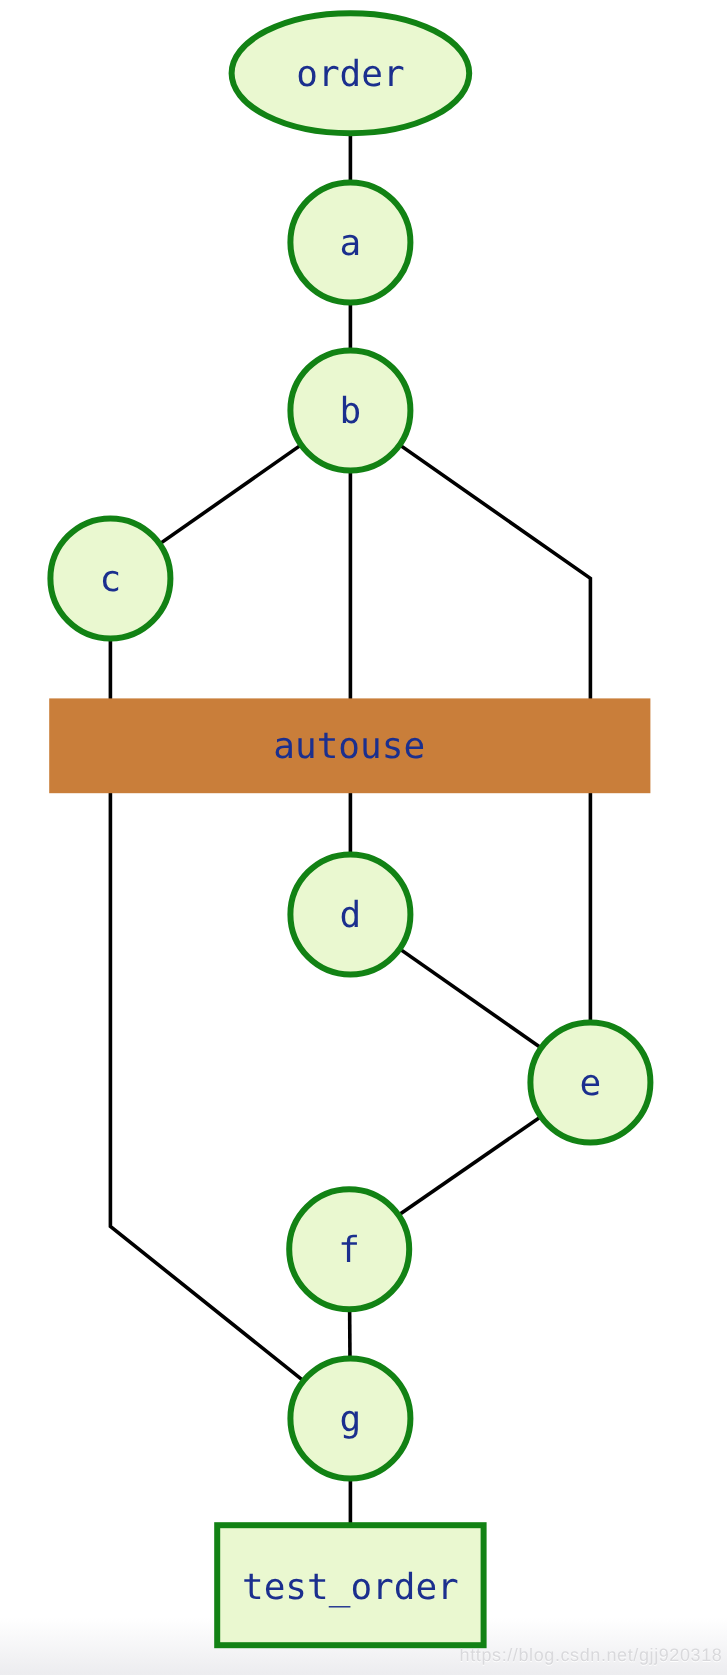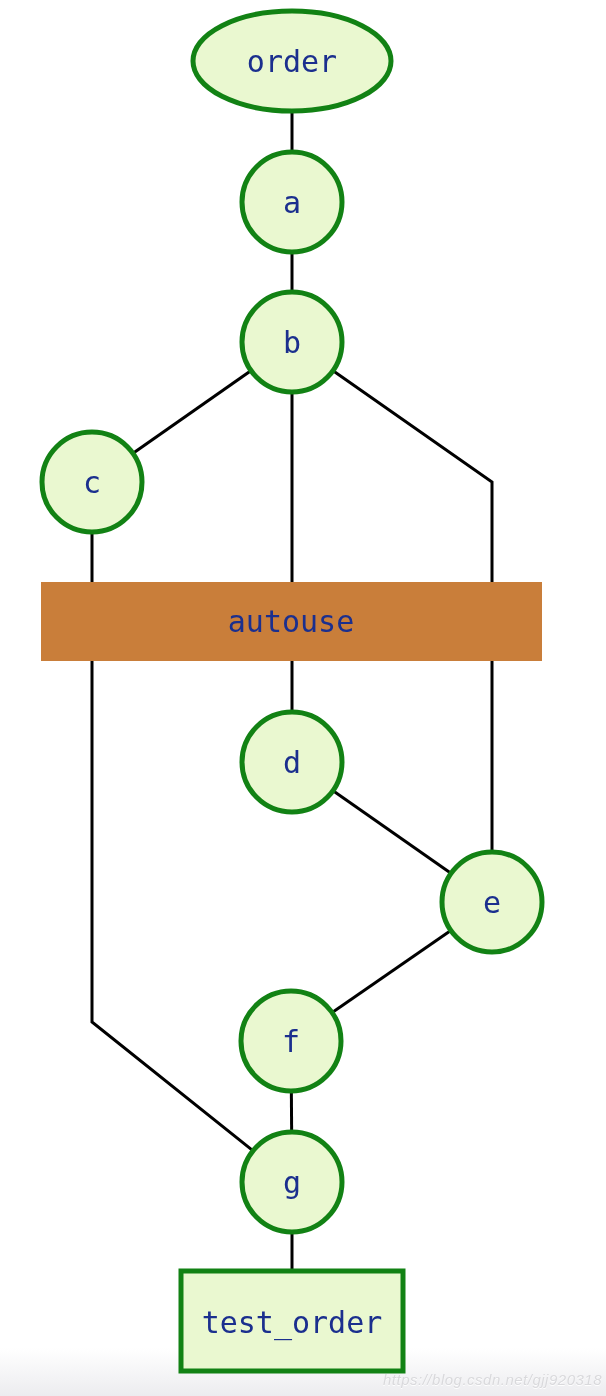--- a/index.html
+++ b/index.html
@@ -42,21 +42,20 @@
   #watermark {
     position: absolute;
     right: 4px;
     bottom: 8px;
     z-index: 2;
     font-family: "Liberation Sans", sans-serif;
     font-size: 15px;
     color: #d9d9dc;
     text-shadow: 0 1px 0 rgba(255,255,255,0.9);
     letter-spacing: 0.5px;
-    font-style: italic;
   }
 </style>
 </head>
 <body>
 
 <div id="stage">
   <div id="bottom-strip"></div>
 
   <svg id="graph-svg" width="606" height="1396" viewBox="0 0 606 1396">
 

